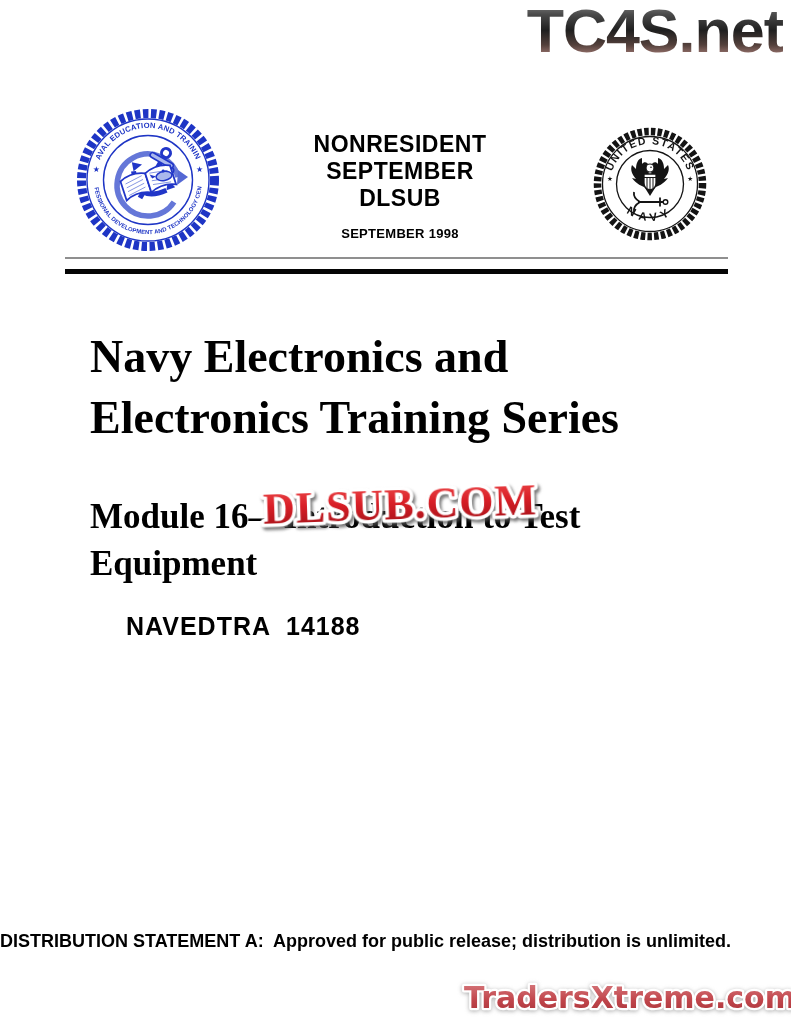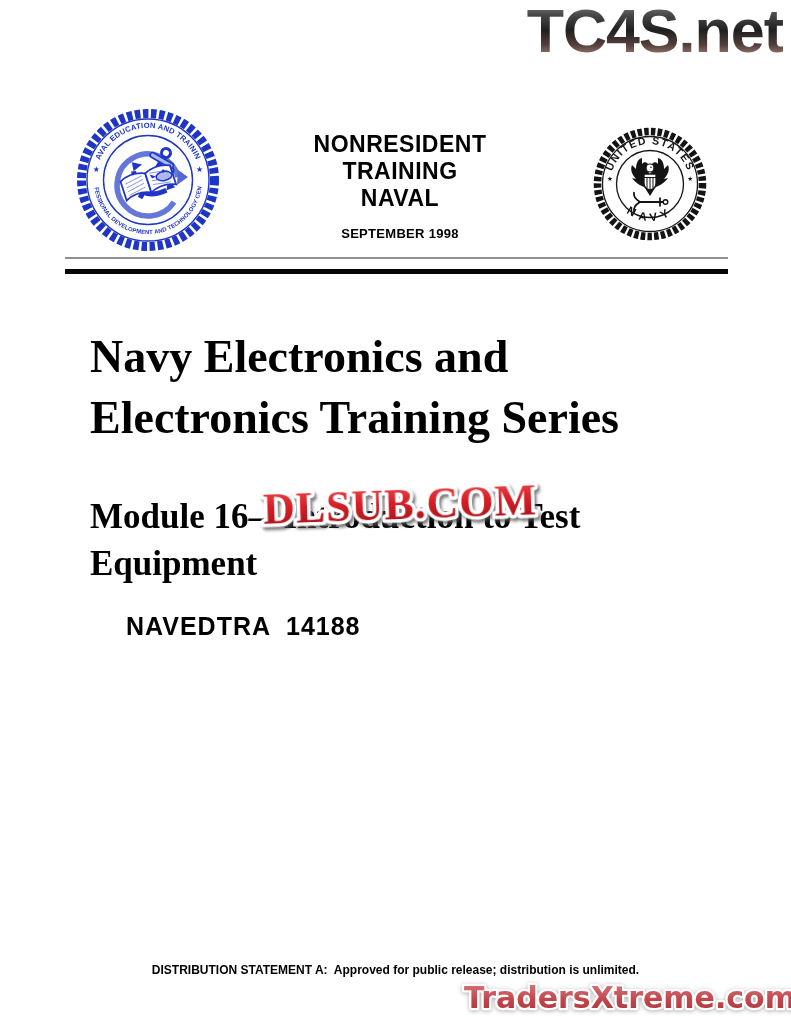--- a/index.html
+++ b/index.html
@@ -30,22 +30,22 @@
 
   .dlsub{position:absolute;left:250px;top:474px;transform:rotate(-2deg);}
   .dlsub svg{overflow:visible;}
   .dlsub text{font-family:"Liberation Serif",serif;font-weight:bold;font-size:44px;letter-spacing:1px;
         paint-order:stroke;stroke:#ffffff;stroke-width:7px;stroke-linejoin:round;}
   .dlsub-wrap{filter:drop-shadow(2px 3px 1.5px rgba(80,80,80,0.75));}
 
   .navedtra{position:absolute;left:90px;top:612px;font-weight:bold;font-size:25px;line-height:28px;
         letter-spacing:1px;white-space:pre;margin-left:36px;}
 
-  .distribution{position:absolute;left:0;top:931px;width:791px;text-align:center;
-        font-weight:bold;font-size:12px;white-space:pre-wrap;margin-top:32px;}
+  .distribution{position:absolute;left:0;top:931px;width:791px;text-align:left;
+        font-weight:bold;font-size:18px;white-space:pre-wrap;}
 
   .traders{position:absolute;left:465px;top:975px;filter:drop-shadow(0 1px 2px rgba(130,130,130,0.65));}
   .traders svg{overflow:visible;}
   .traders text{font-family:"DejaVu Sans","Liberation Sans",sans-serif;font-weight:bold;font-size:30px;
         letter-spacing:0px;paint-order:stroke;stroke:#ffffff;stroke-width:4.5px;stroke-linejoin:round;}
 
   .arc-text{font-family:"Liberation Sans",sans-serif;font-weight:bold;}
 </style>
 </head>
 <body>
@@ -88,22 +88,22 @@
           <path d="M-8,-1 l-6,-3 l2,4.5 z" fill="#2136c8"></path>
           <path d="M8,0 q5,-5 1,-7" stroke="#2136c8" fill="none" stroke-width="1.5"></path>
           <circle cx="0" cy="-5" r="1.5" fill="#2136c8"></circle>
         </g>
       </g>
     </svg>
   </div>
 
   <div class="course-block">
     <div class="course-line">NONRESIDENT</div>
-    <div class="course-line">TRAINING</div>
-    <div class="course-line">NAVAL</div>
+    <div class="course-line">SEPTEMBER</div>
+    <div class="course-line">DLSUB</div>
     <div class="course-date">SEPTEMBER 1998</div>
   </div>
 
   <div class="seal-right">
     <svg width="116" height="116" viewBox="0 0 116 116">
       <circle cx="58" cy="58" r="52.5" fill="#ffffff" stroke="#141414" stroke-width="7.5" stroke-dasharray="4.5 2.2"></circle>
       <circle cx="58" cy="58" r="47.5" fill="#ffffff" stroke="#141414" stroke-width="1.3"></circle>
       <circle cx="58" cy="58" r="33.5" fill="#ffffff" stroke="#141414" stroke-width="1.3"></circle>
       <defs>
         <path id="rsTop" d="M 19.4,47.6 A 40,40 0 0 1 96.6,47.6" fill="none"></path>

